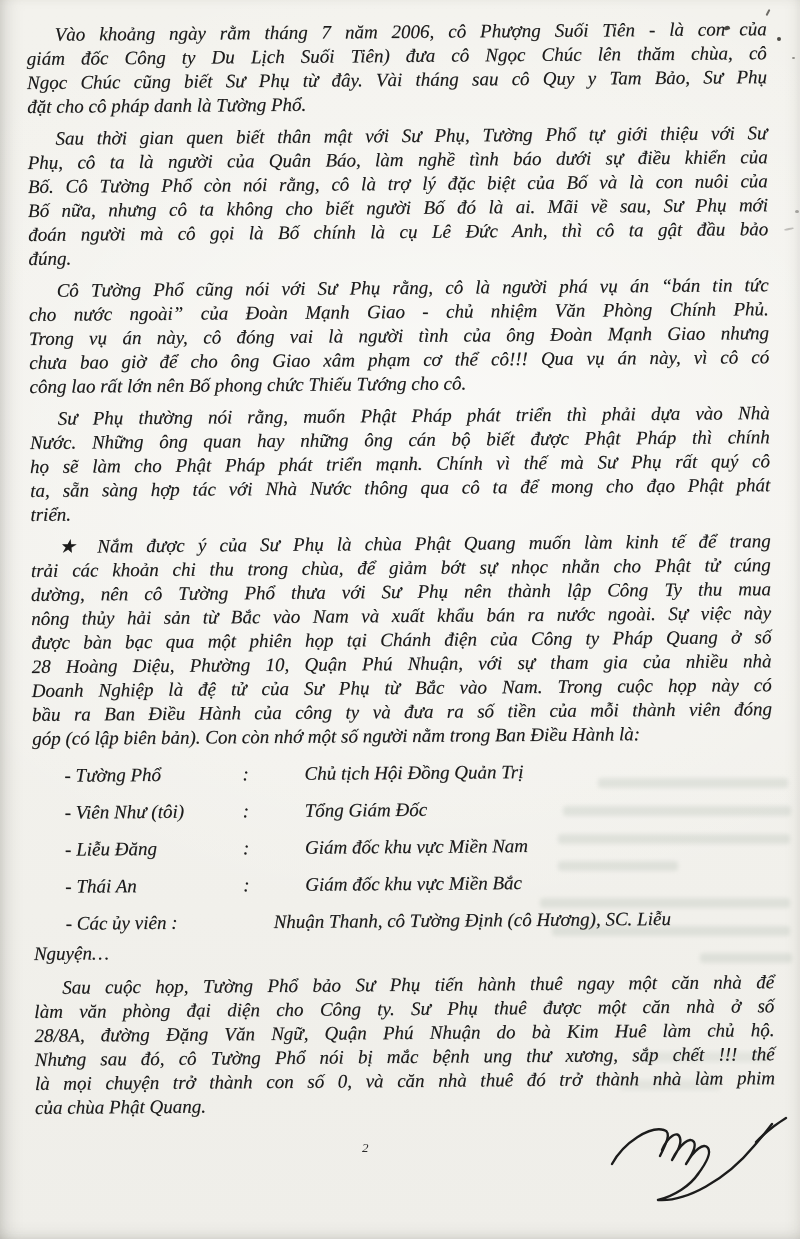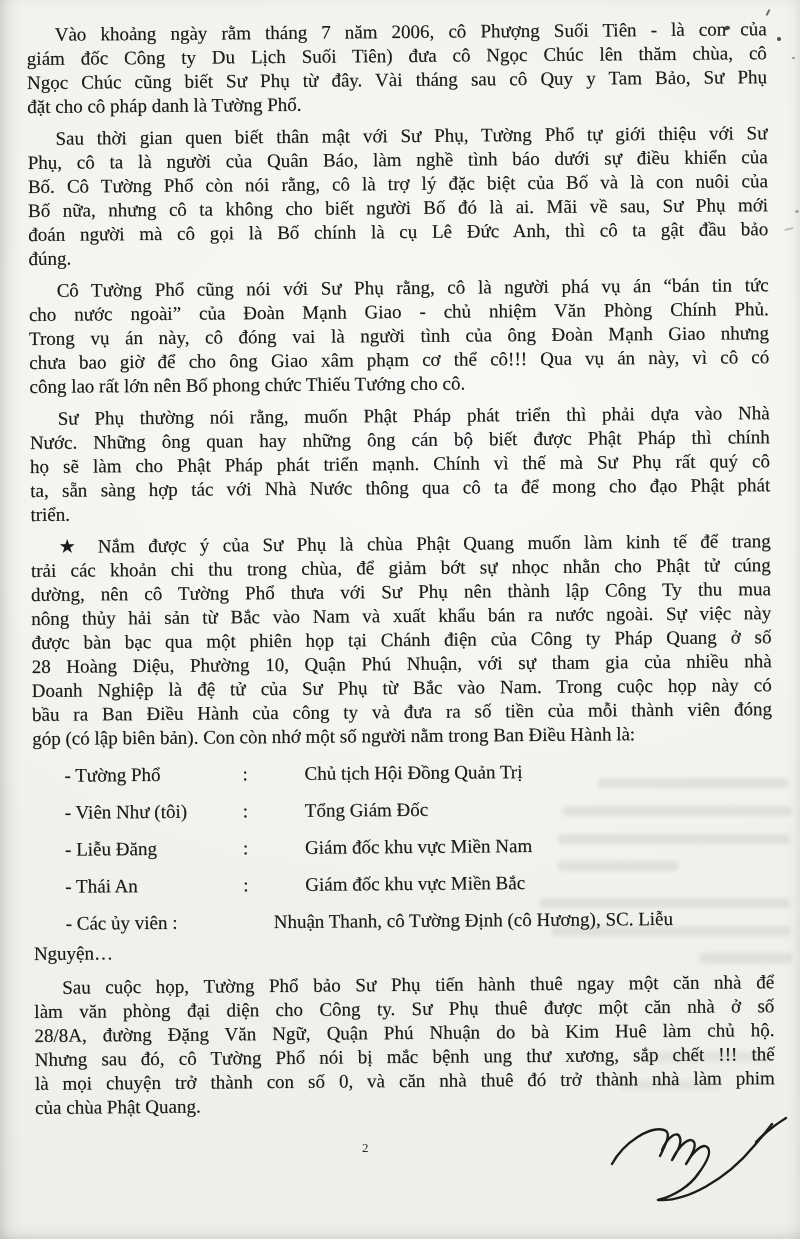--- a/index.html
+++ b/index.html
@@ -6,20 +6,21 @@
   body{
     width:800px;height:1239px;position:relative;overflow:hidden;
     background:#e9e8e4;
     font-family:"Liberation Serif","DejaVu Serif",serif;
   }
   .sheet{
     position:absolute;inset:0;
     background:
       radial-gradient(900px 700px at 55% 35%, rgba(255,255,255,.55), rgba(255,255,255,0) 70%),
       linear-gradient(180deg,#f3f2ed 0%,#f2f1ec 60%,#efeee9 100%);
+    font-style: italic;
   }
   .content{
     position:absolute;left:30px;top:20px;width:740px;
     transform:rotate(-0.45deg);transform-origin:50% 40%;
     font-size:19px;line-height:24px;color:#1b1b1b;
     text-shadow:0.25px 0.25px 0 rgba(20,20,20,.45);
   }
   .para{margin:0 0 8px 0;}
   .line{text-align:justify;text-align-last:justify;}
   .line.first{text-indent:28px;}

